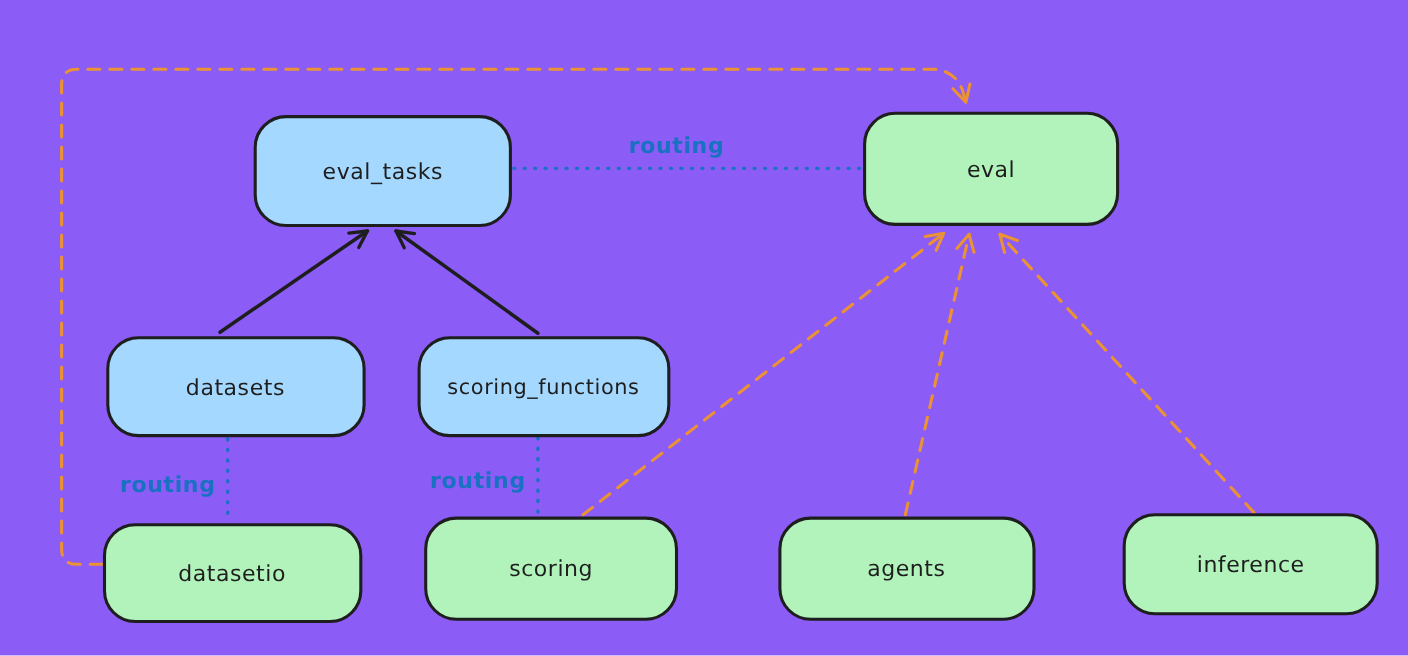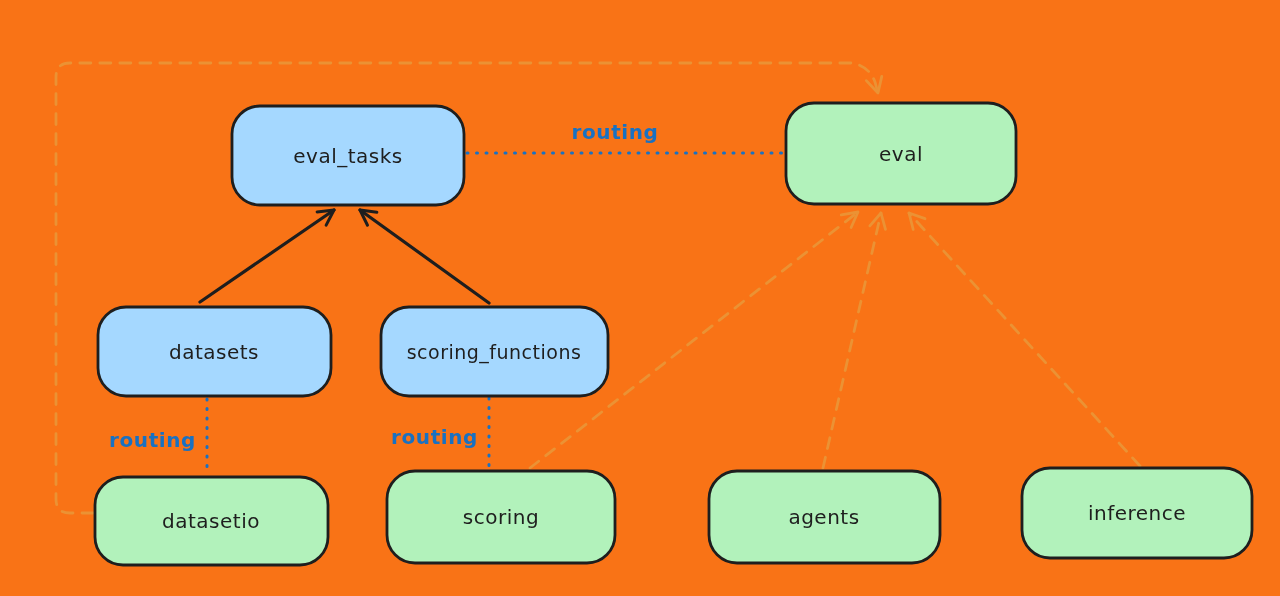--- a/index.html
+++ b/index.html
@@ -5,21 +5,21 @@
   html, body {
     margin: 0;
     padding: 0;
     background: #ffffff;
     font-family: "DejaVu Sans", "Liberation Sans", sans-serif;
   }
   .canvas-wrap {
     width: 1280px;
     height: 596px;
     position: relative;
-    background: #f97316;
+    background: #8b5cf6;
     overflow: hidden;
   }
   svg { display: block; }
   .node-rect {
     stroke-width: 2.8;
   }
   .node-label {
     font-family: "DejaVu Sans", "Liberation Sans", sans-serif;
     font-size: 20px;
     text-anchor: middle;

